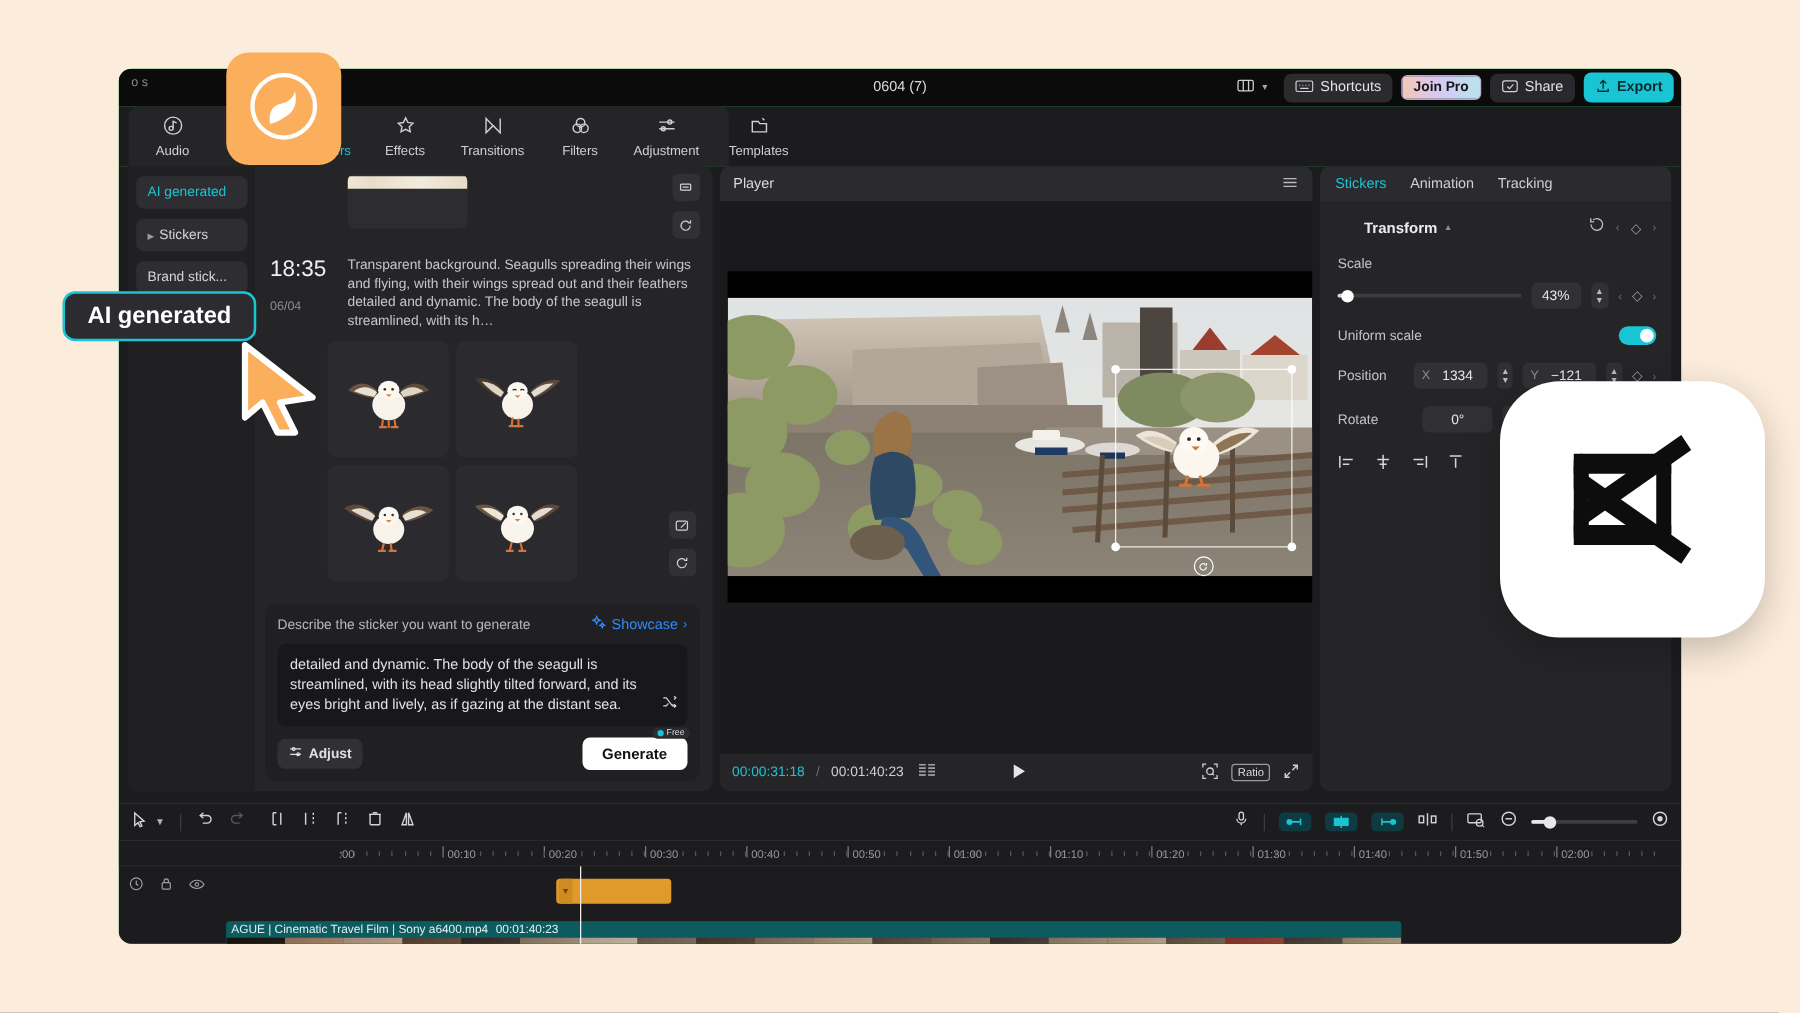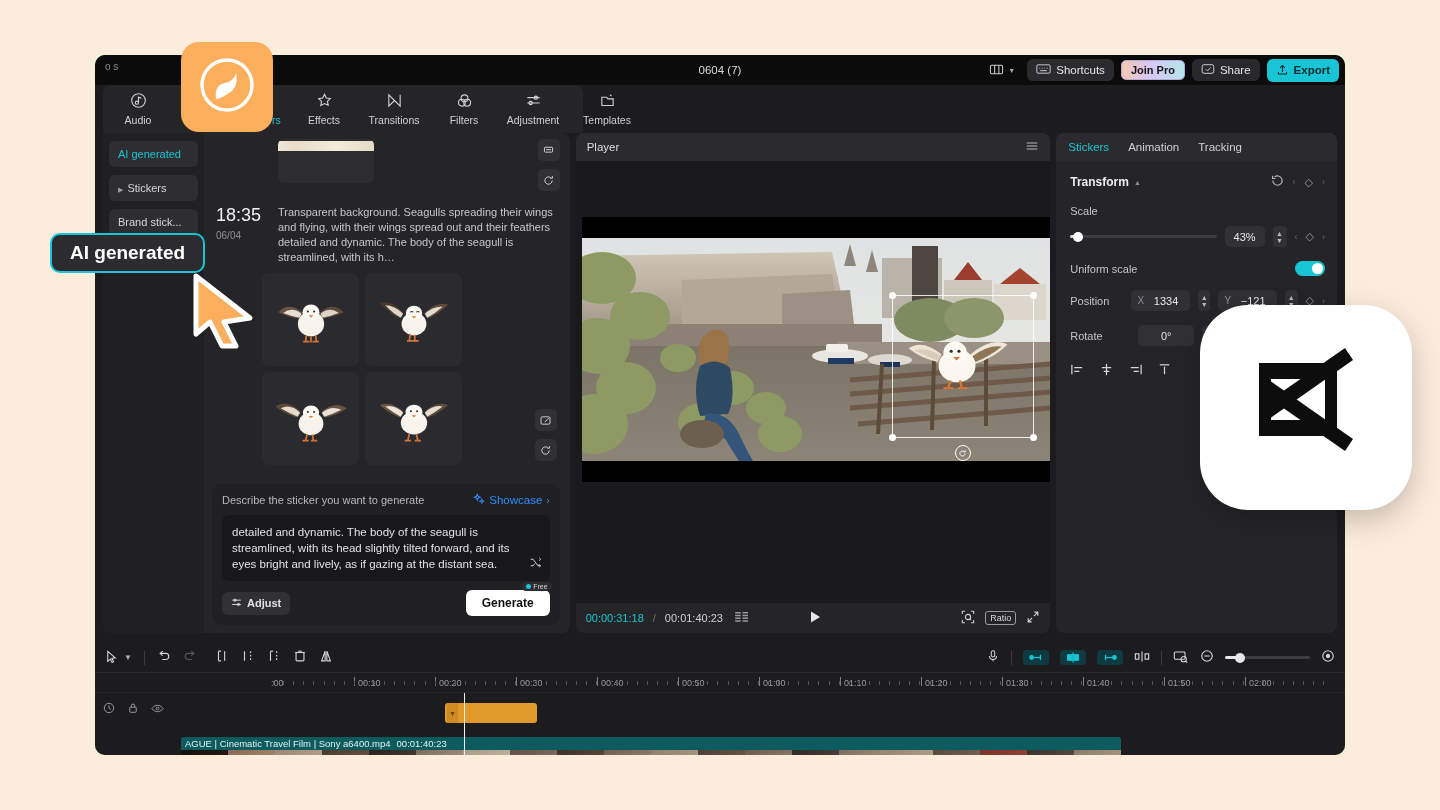--- a/index.html
+++ b/index.html
@@ -102,21 +102,21 @@
     font-size: 11px; color: #d5d5d9;
     padding: 7px 9px;
   }
   .lib-cat.active { color: #19c5d4; }
   .lib-cat .caret { font-size: 7px; margin-right: 4px; color: #9a9a9f; }
   .lib-main { flex: 1; position: relative; overflow: hidden; }
   .chat-scroll { padding: 6px 10px 0 12px; position: relative; }
   .msg-row { display: flex; gap: 12px; }
   .msg-time { width: 50px; text-align: left; }
   .msg-time .t { font-size: 18px; font-weight: normal; color: #f0f0f2; }
-  .msg-time .d { font-size: 10px; color: #8d8d93; margin-top: 4px; }
+  .msg-time .d { font-size: 10px; color: #8d8d93; margin-top: 14px; }
   .msg-text { font-size: 11px; line-height: 15px; color: #c6c6cb; flex: 1; }
   .thumb-strip { width: 96px; height: 44px; border-radius: 6px; background: #2d2d31; overflow: hidden; }
   .thumb-strip .band {
     height: 10px; margin-top: 2px;
     background: linear-gradient(90deg,#efe6d5,#e8ddc9 20%,#f2ebdc 60%,#e6dbc6);
   }
   .side-actions { position: absolute; display: flex; flex-direction: column; gap: 8px; }
   .sq-btn {
     width: 22px; height: 22px; border-radius: 5px; background: #313135;
     display: flex; align-items: center; justify-content: center; color: #d2d2d7;
@@ -194,21 +194,21 @@
   .foot-right { position: absolute; right: 10px; display: flex; align-items: center; gap: 10px; }
   .ratio-box { border: 1px solid #9a9aa0; border-radius: 3px; font-size: 9px; padding: 1px 4px; color: #d9d9de; }
   
   .inspector {
     width: 284px; height: 500px; background: #252528; border-radius: 8px;
     overflow: hidden;
   }
   .insp-tabs { height: 28px; display: flex; align-items: center; gap: 19px; padding: 0 12px; background: #2b2b2f; font-size: 11.5px; color: #cfcfd4; }
   .insp-tabs .t.active { color: #19c5d4; }
   .insp-body { padding: 12px 12px 0 14px; }
-  .sec-head { display: flex; align-items: center; justify-content: space-between; }
+  .sec-head { display: flex; align-items: center; justify-content: space-between; margin-left: 21px; }
   .sec-title { font-size: 12px; font-weight: bold; color: #ececef; display: flex; align-items: center; gap: 5px; }
   .sec-tools { display: flex; align-items: center; gap: 9px; color: #b6b6bc; }
   .row { margin-top: 14px; display: flex; align-items: center; gap: 8px; }
   .row-label { font-size: 11px; color: #c2c2c8; width: 60px; }
   .slider { flex: 1; height: 3px; background: #3c3c41; border-radius: 2px; position: relative; }
   .slider .fill { position: absolute; left: 0; top: 0; height: 3px; width: 6px; background: #d6d6db; border-radius: 2px; }
   .slider .knob { position: absolute; left: 3px; top: -3.5px; width: 10px; height: 10px; border-radius: 50%; background: #fff; }
   .numbox {
     background: #313135; border-radius: 5px; height: 21px;
     display: flex; align-items: center; justify-content: center;

